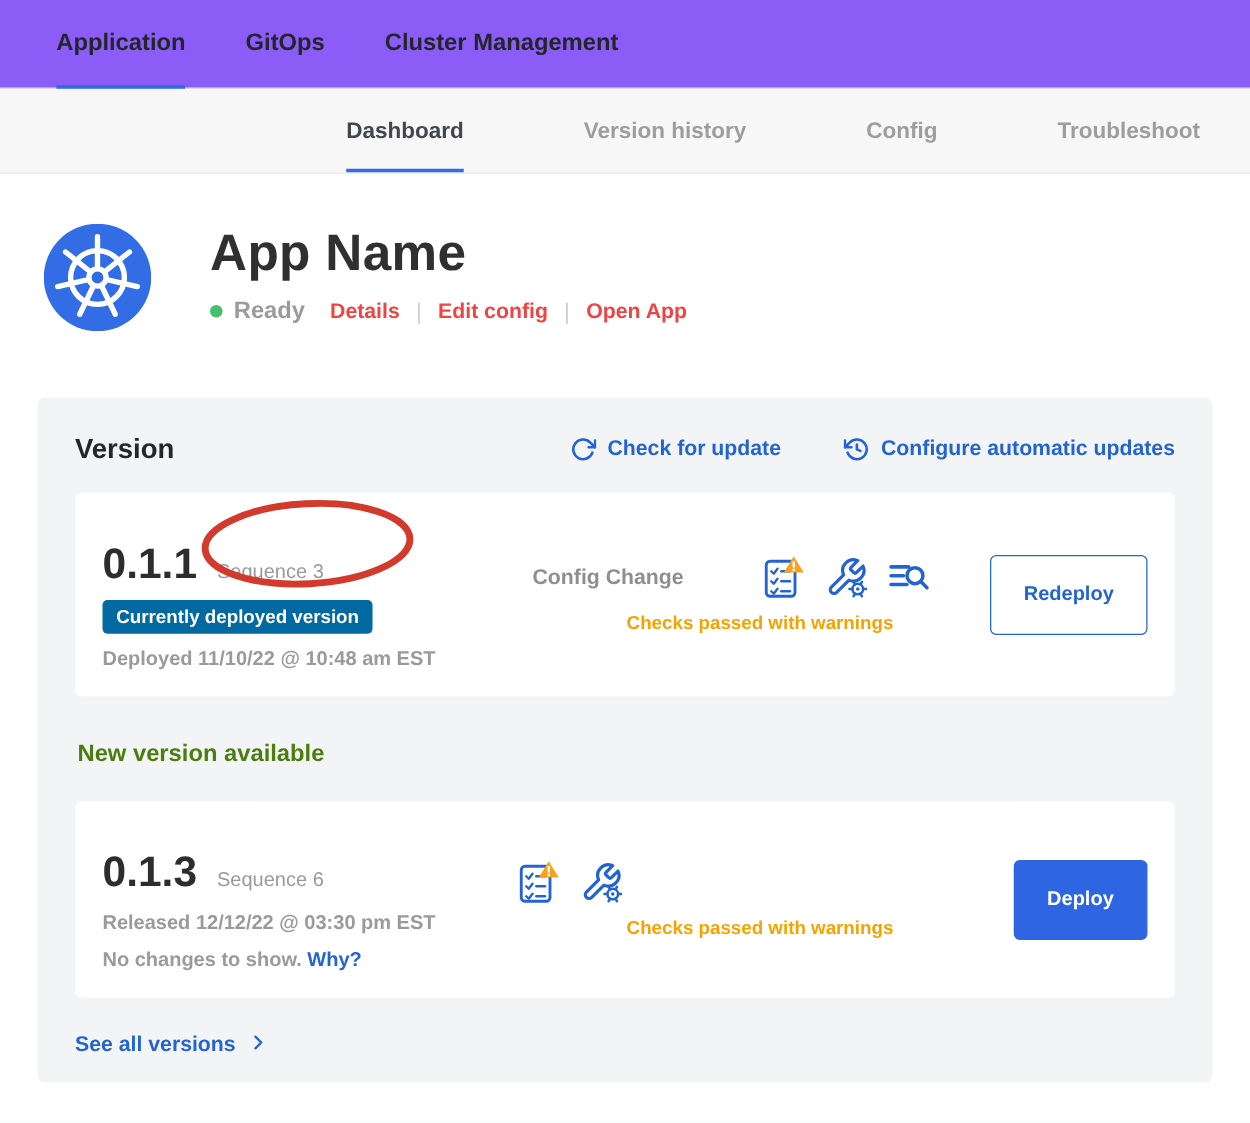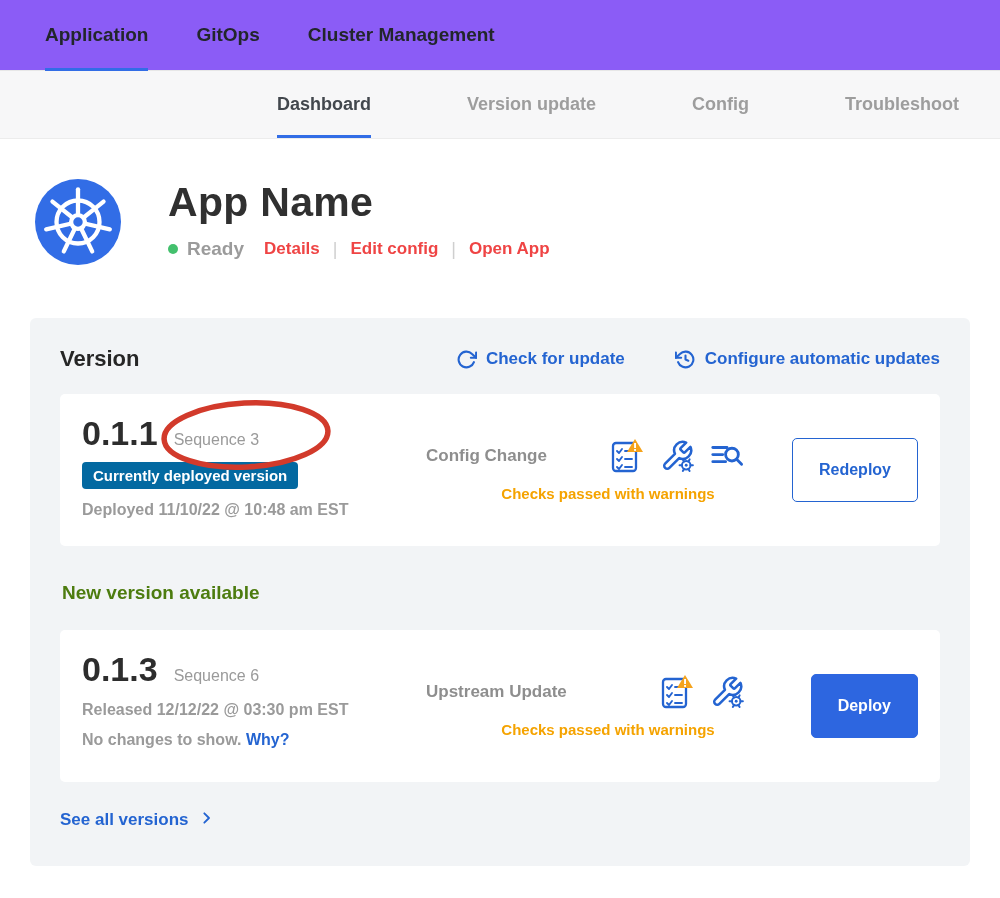--- a/index.html
+++ b/index.html
@@ -40,21 +40,21 @@
     padding:28px 30px; overflow:hidden; }
   .card-header { display:flex; justify-content:space-between; align-items:center; margin-bottom:22px; }
   .card-title { font-size:22px; font-weight:700; color:#262626; }
   .card-actions { display:flex; gap:50px; }
   .action { display:flex; align-items:center; gap:9px; color:#2464d1; font-weight:700;
     font-size:17px; cursor:pointer; }
 
   .version-box { background:#fff; border-radius:5px; padding:20px 22px; display:flex; min-height:152px; }
   .vb-left { width:330px; flex:0 0 auto; }
   .version-line { display:flex; align-items:baseline; gap:16px; position:relative; }
-  .version-num { font-size:34px; font-weight:700; color:#2d2d2d; }
+  .version-num { font-size:34px; font-weight:700; color:#2d2d2d;margin-top:18px; }
   .sequence { font-size:16px; color:#9a9a9a; }
   .annotation-svg { position:absolute; left:76px; top:-17px; width:176px; height:76px;
     pointer-events:none; z-index:2; }
   .badge { display:inline-block; background:#0369a1; color:#fff; font-weight:700;
     font-size:15px; padding:5px 11px; border-radius:4px; margin-top:9px; }
   .meta { color:#9a9a9a; font-size:16px; font-weight:600; margin-top:12px; }
   .why-link { color:#2464d1; font-weight:700; cursor:pointer; }
 
   .vb-grid { flex:1; display:grid; grid-template-columns:1fr auto 150px;
     column-gap:24px; align-items:center; align-content:center; }
@@ -88,21 +88,21 @@
   <div class="top-tab">
       <span>Cluster Management</span>
     </div>
 </nav>
 
 <nav class="sub-nav">
   <div class="sub-tab active">
       <span>Dashboard</span>
     </div>
   <div class="sub-tab">
-      <span>Version update</span>
+      <span>Version history</span>
     </div>
   <div class="sub-tab">
       <span>Config</span>
     </div>
   <div class="sub-tab">
       <span>Troubleshoot</span>
     </div>
 </nav>
 
 <header class="app-header">
@@ -225,21 +225,20 @@
         <span class="sequence">Sequence 6</span>
       </div>
       <div class="meta">Released 12/12/22 @ 03:30 pm EST</div>
       <div class="meta">
         <span>No changes to show.</span>
         <span class="why-link">Why?</span>
       </div>
     </div>
 
     <div class="vb-grid">
-      <div class="vb-type">Upstream Update</div>
       <div class="icons-row">
         <svg class="ic" width="36" height="36" viewBox="0 0 36 36">
           <rect x="5" y="5" width="23" height="28" rx="3" fill="#ffffff" stroke="#2464d1" stroke-width="2.3"></rect>
           <g fill="none" stroke="#2464d1" stroke-width="1.9" stroke-linecap="round" stroke-linejoin="round">
             <polyline points="9,13 11,15 14,11"></polyline>
               <line x1="17" y1="13" x2="24" y2="13"></line>
             <polyline points="9,21 11,23 14,19"></polyline>
               <line x1="17" y1="21" x2="24" y2="21"></line>
             <polyline points="9,29 11,31 14,27"></polyline>
               <line x1="17" y1="29" x2="24" y2="29"></line>

